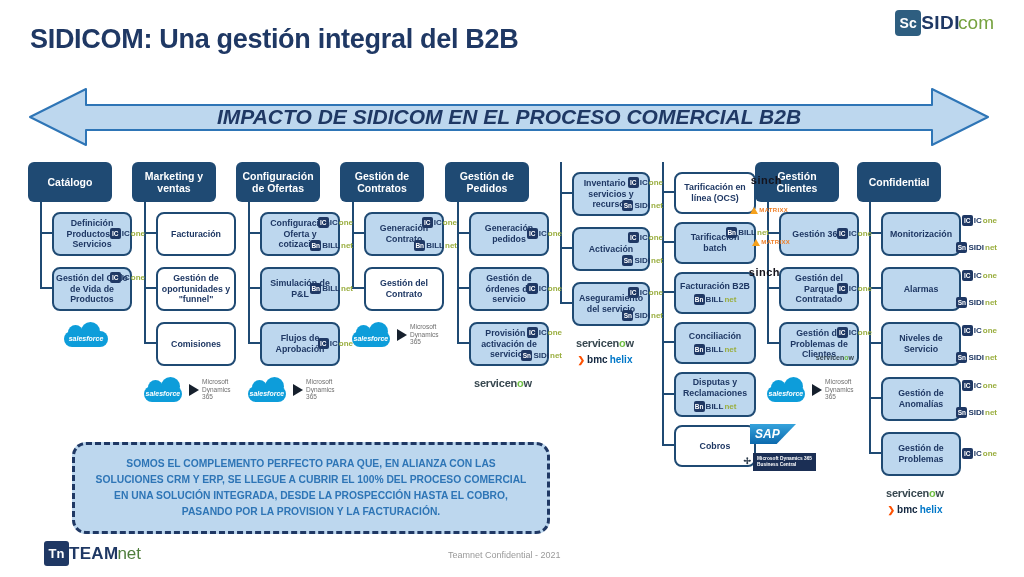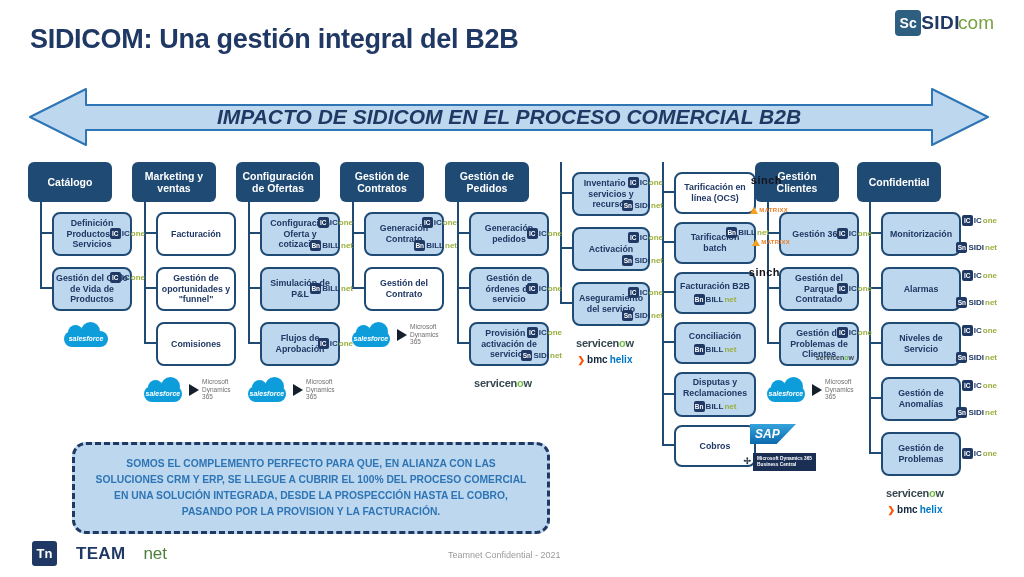--- a/index.html
+++ b/index.html
@@ -92,21 +92,21 @@
   .logo-matrixx{display:flex;align-items:center;gap:1px;}
   .mx-flame{width:0;height:0;border-left:4px solid transparent;border-right:4px solid transparent;border-bottom:7px solid #F5A11C;}
   .mx-text{color:#EF7D23;font-weight:bold;font-size:6px;letter-spacing:.3px;}
   .logo-snmini{position:absolute;bottom:2px;right:3px;z-index:2;font-size:7px;font-weight:bold;color:#37474F;}
   .logo-snmini .sn-g{color:#6FBE44;}
 
   
   .quote{position:absolute;left:72px;top:442px;width:478px;box-sizing:border-box;background:#BDD7EE;
          border:3px dashed #1F3864;border-radius:14px;padding:11px 16px;text-align:center;
          font-size:10.3px;font-weight:bold;color:#2E75B6;line-height:1.55;}
-  .teamnet{position:absolute;left:14px;top:541px;display:flex;align-items:center;gap:19px;padding-left:18px;}
+  .teamnet{position:absolute;left:26px;top:541px;display:flex;align-items:center;gap:0;padding-left:18px;}
   .tn-sq{width:25px;height:25px;background:#1F3864;border-radius:3px;color:#fff;font-weight:bold;font-size:13px;
          display:flex;align-items:center;justify-content:center;}
   .tn-name{font-size:17px;font-weight:bold;color:#1F3864;letter-spacing:.3px;}
   .tn-suffix{font-size:17px;color:#4E7E3C;margin-left:-1px;}
   .footer-note{position:absolute;left:448px;top:550px;font-size:9px;color:#9A9A9A;}
 </style>
 </head>
 <body>
 
 <div class="slide">

